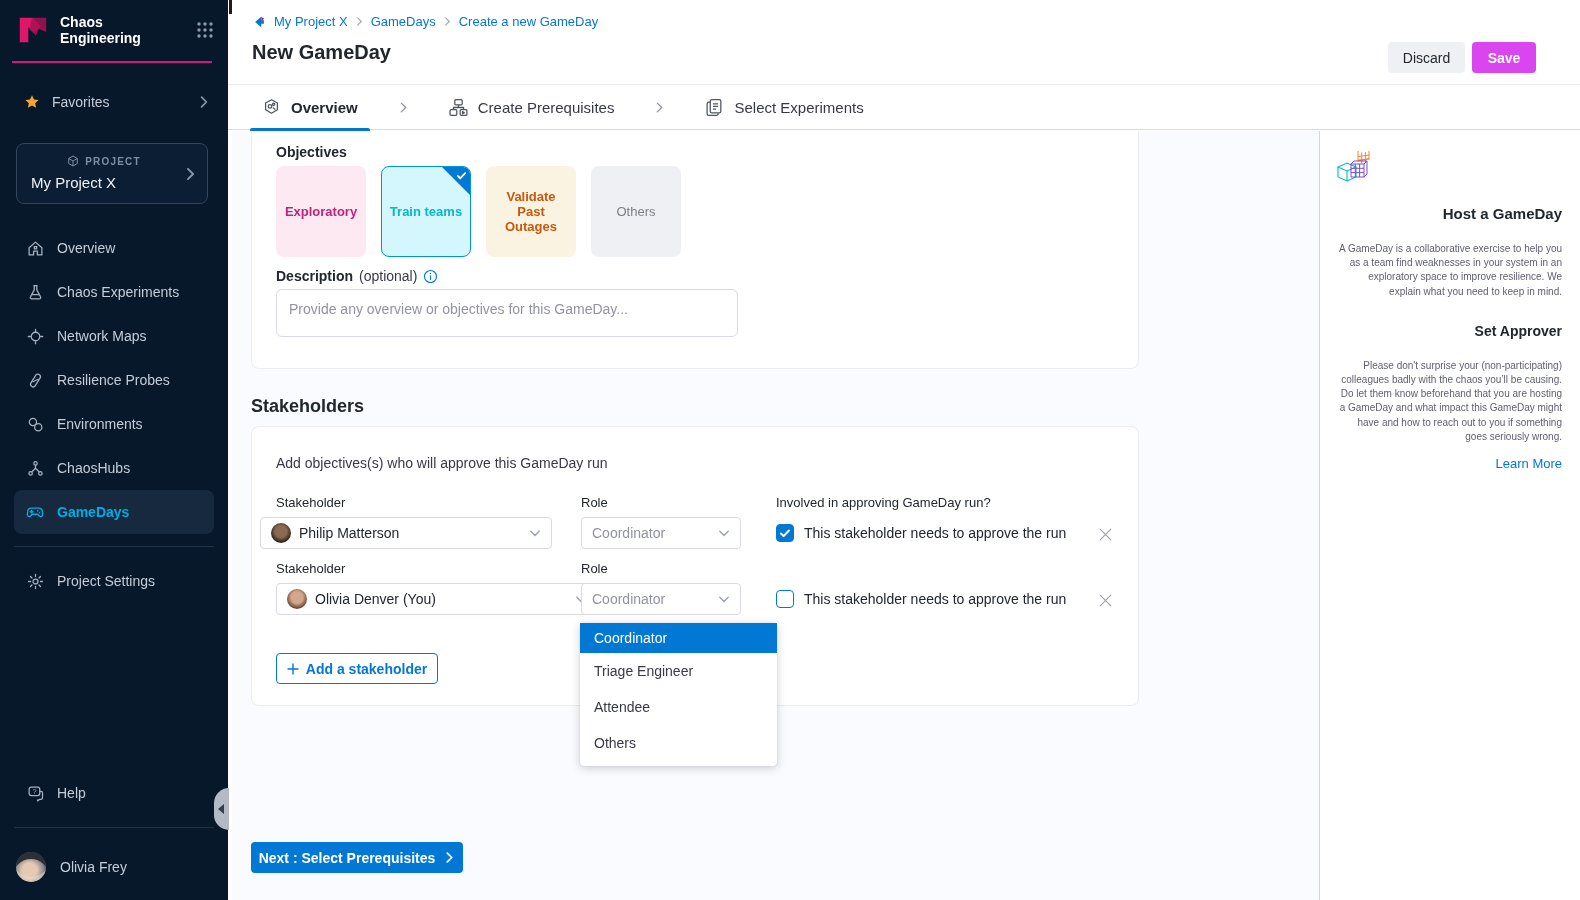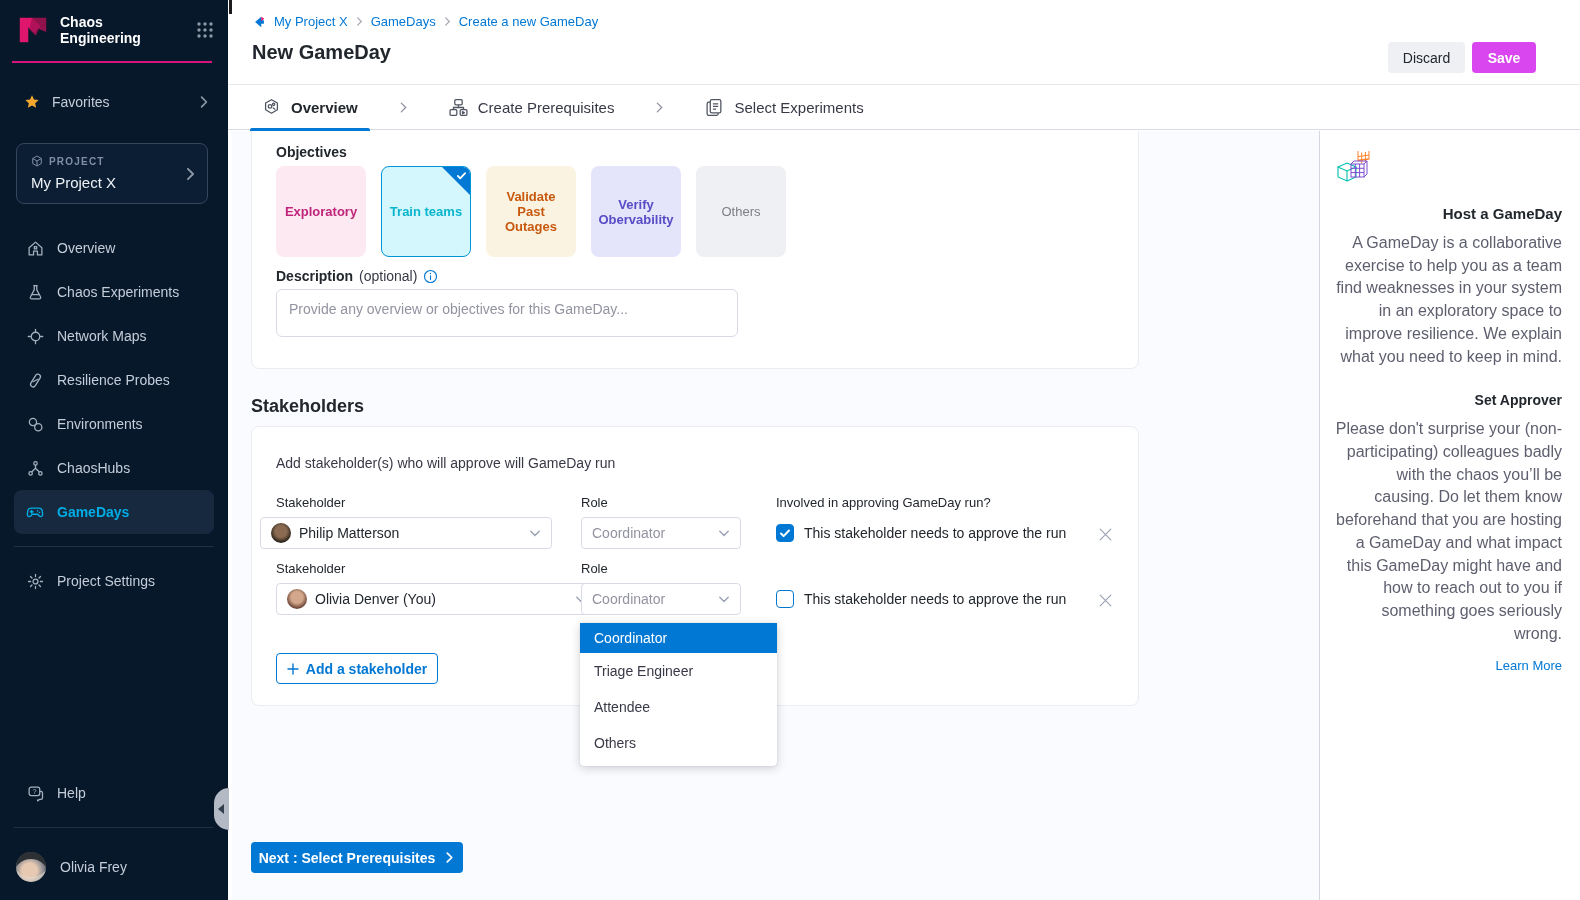--- a/index.html
+++ b/index.html
@@ -14,21 +14,21 @@
   .logo-mark { flex:0 0 auto; margin-right:10px; }
   .logo-text { color:#fff; font-weight:bold; font-size:14px; line-height:1.15; flex:1; }
   .grid-ic { margin-left:auto; cursor:pointer; }
   .brand-rule { height:2px; background:#d9127e; margin:4px 16px 0 12px; }
   .fav-row { display:flex; align-items:center; padding:0 18px 0 24px; height:46px; margin-top:16px; cursor:pointer; }
   .fav-row .lbl { margin-left:12px; font-size:14px; }
   .fav-row .chev { margin-left:auto; color:#8e99a8; }
   .proj-card { position:relative; margin:18px 20px 8px 16px; border:1px solid #33465c;
     border-radius:8px; background:#0b1e33; padding:11px 30px 12px 14px; cursor:pointer; }
   .proj-eyebrow { display:flex; align-items:center; gap:6px; color:#7e8fa3;
-    font-size:10px; letter-spacing:1.2px; font-weight:bold; }
+    font-size:10px; letter-spacing:1.2px; font-weight:bold;justify-content:center; }
   .proj-name { color:#eef2f6; font-size:15px; margin-top:7px; }
   .proj-card .chev { position:absolute; right:10px; top:50%; transform:translateY(-50%); color:#8e99a8; }
   .nav { margin-top:14px; }
   .nav-item { display:flex; align-items:center; height:44px; margin:0 14px;
     padding:0 10px 0 12px; border-radius:8px; font-size:14px; cursor:pointer; }
   .nav-item .nav-ic { width:18px; display:flex; justify-content:center; margin-right:13px; color:#a6b1bf; }
   .nav-item.active { background:#16293e; color:#00ade4; font-weight:bold; }
   .nav-item.active .nav-ic { color:#00ade4; }
   .side-divider { height:1px; background:#1e3147; margin:12px 14px; }
   .side-bottom { margin-top:auto; }
@@ -127,21 +127,21 @@
 
   .next-btn { position:absolute; left:19px; top:711px; width:212px; height:31px;
     background:#0278d5; border:none; border-radius:4px; color:#fff; font-size:14px;
     font-weight:bold; display:flex; align-items:center; justify-content:center; gap:9px;
     cursor:pointer; font-family:inherit; }
 
   
   .help-panel { width:261px; background:#fff; border-left:1px solid #d4d6e0;
     padding:20px 18px 0 14px;text-align:right; }
   .hp-title { font-size:15px; font-weight:bold; color:#22272d; margin-top:14px; }
-  .hp-text { font-size:16px; color:#5e5f6e; line-height:1.42; margin-top:10px; }
+  .hp-text { font-size:10px; color:#5e5f6e; line-height:1.42; margin-top:20px; }
   .hp-sub { font-size:14px; font-weight:bold; color:#22272d; margin-top:24px; }
   .hp-link { display:inline-block; font-size:13px; color:#0278d5; margin-top:12px; cursor:pointer; }
 
   svg { display:block; }
 </style>
 </head>
 <body>
 
 <div id="app">
 
@@ -399,23 +399,20 @@
               <span class="corner"></span>
               <span class="corner-check">
                 <svg width="11" height="11" viewBox="0 0 12 12">
                     <path d="M2 6.5l2.6 2.6L10 3.5" fill="none" stroke="#fff" stroke-width="2" stroke-linecap="round" stroke-linejoin="round"></path>
                   </svg>
               </span>
             </div>
             <div class="obj-card c-cream">
               <span>Validate Past Outages</span>
             </div>
-            <div class="obj-card c-lav">
-              <span>Verify Obervability</span>
-            </div>
             <div class="obj-card c-gray">
               <span>Others</span>
             </div>
           </div>
           <div class="desc-row">
             <span class="sec-label">Description</span>
             <span class="desc-opt">(optional)</span>
             <span>
               <svg width="15" height="15" viewBox="0 0 16 16" fill="none" stroke="#0278d5" stroke-width="1.2">
                   <circle cx="8" cy="8" r="6.4"></circle>
@@ -423,21 +420,21 @@
                   <circle cx="8" cy="4.8" r="0.7" fill="#0278d5" stroke="none"></circle>
                 </svg>
             </span>
           </div>
           <textarea class="textarea" placeholder="Provide any overview or objectives for this GameDay..." style=""></textarea>
         </div>
 
         <div class="stake-heading">Stakeholders</div>
 
         <div class="card stake-card">
-          <div class="stake-intro">Add stakeholder(s) who will approve will GameDay run</div>
+          <div class="stake-intro">Add objectives(s) who will approve this GameDay run</div>
 
           <div class="col-label" style="left:24px; top:68px;">Stakeholder</div>
           <div class="col-label" style="left:329px; top:68px;">Role</div>
           <div class="col-label" style="left:524px; top:68px;">Involved in approving GameDay run?</div>
 
           <div class="select" style="left:8px; top:90px; width:292px;">
             <span class="avatar av-sm av-philip"></span>
             <span class="sel-text">Philip Matterson</span>
             <span class="chev">
                 <svg width="12" height="12" viewBox="0 0 10 10">

